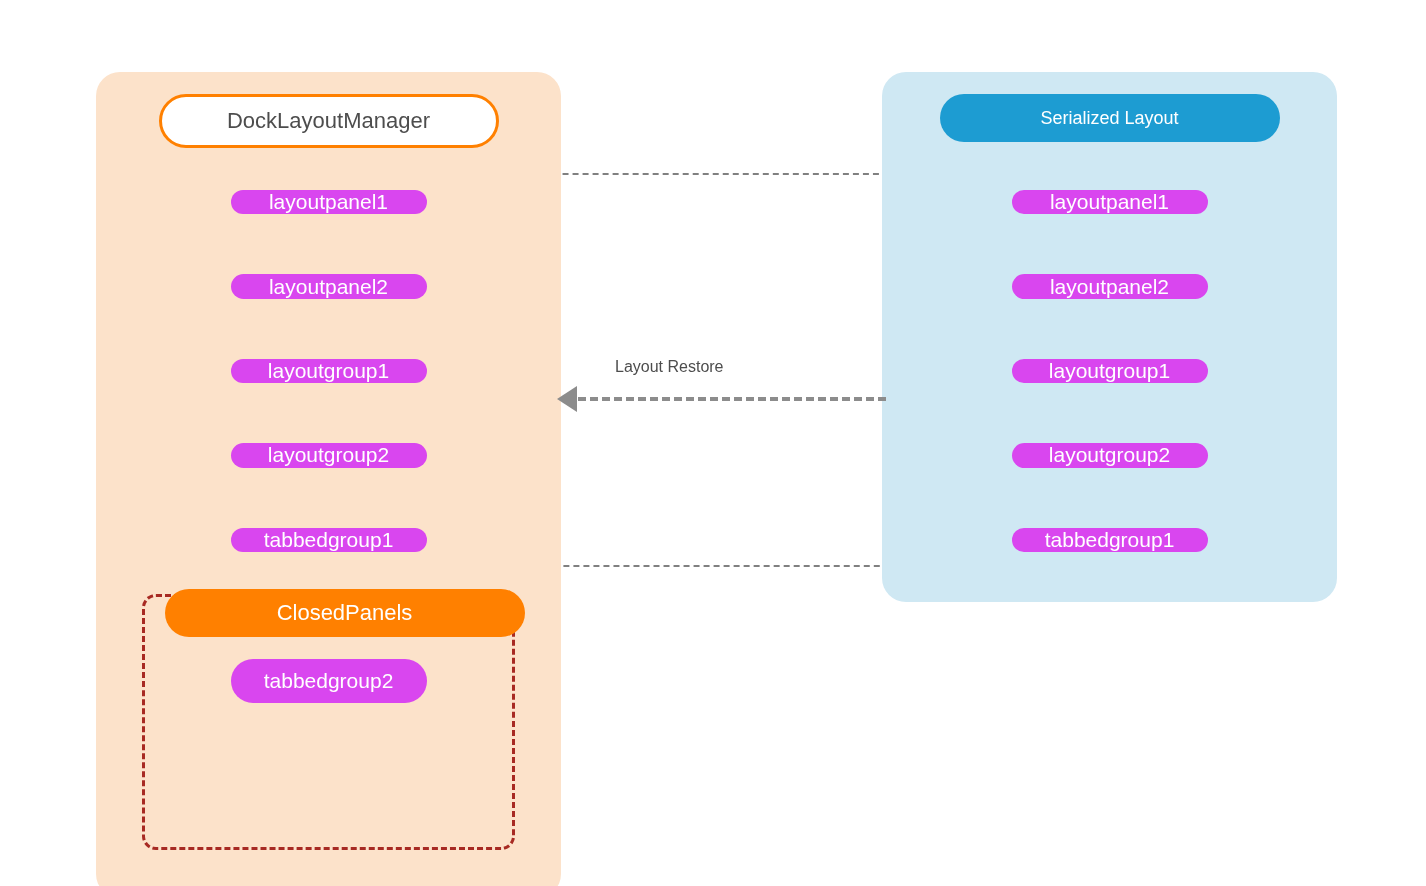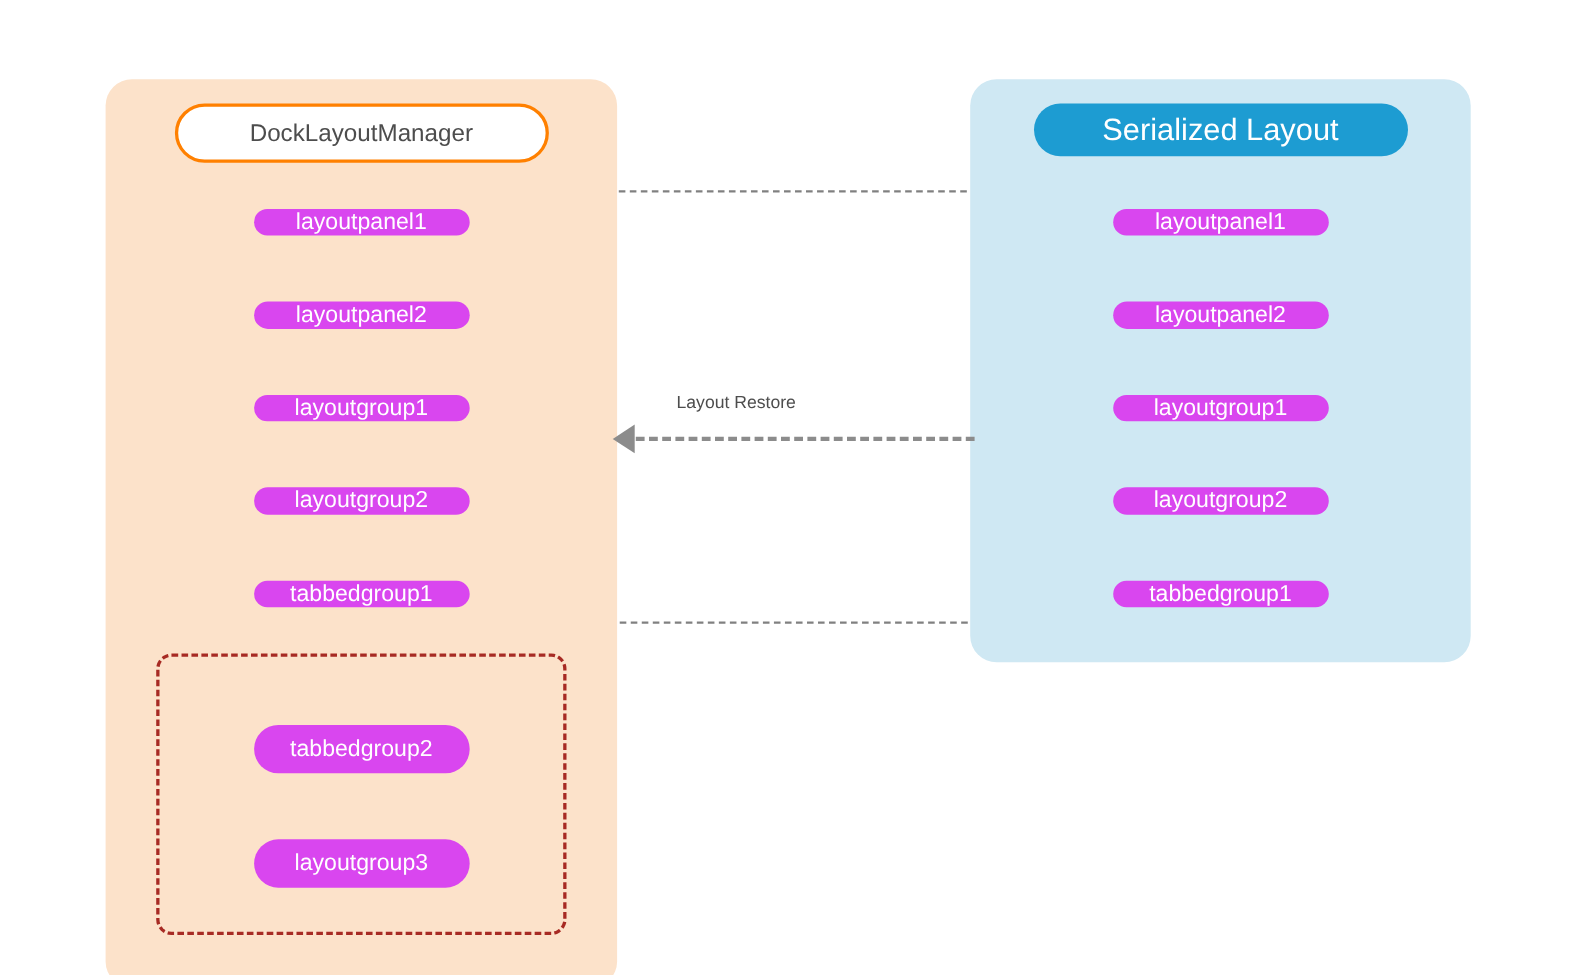--- a/index.html
+++ b/index.html
@@ -104,21 +104,21 @@
     }
 
     .title-pill-blue {
       width: 340px;
       height: 48px;
       background: #1d9cd2;
       border-radius: 24px;
       display: flex;
       align-items: center;
       justify-content: center;
-      font-size: 28px;
+      font-size: 18px;
       color: #ffffff;
       margin: 0 auto 32px auto;
     }
 
     .right-items-area {
       height: 394px;
       display: flex;
       flex-direction: column;
       align-items: center;
       justify-content: center;
@@ -175,23 +175,23 @@
 
   <div class="left-items-area">
     <div class="item-pill">layoutpanel1</div>
     <div class="item-pill">layoutpanel2</div>
     <div class="item-pill">layoutgroup1</div>
     <div class="item-pill">layoutgroup2</div>
     <div class="item-pill">tabbedgroup1</div>
   </div>
 
   <div class="closed-panels-box">
+    <div class="closed-panels-title">ClosedPanels</div>
     <div class="closed-panels-items">
       <div class="item-pill">tabbedgroup2</div>
-      <div class="item-pill">layoutgroup3</div>
     </div>
   </div>
 </div>
 
 <div class="right-col">
   <div class="title-pill-blue">Serialized Layout</div>
 
   <div class="right-items-area">
     <div class="item-pill">layoutpanel1</div>
     <div class="item-pill">layoutpanel2</div>

